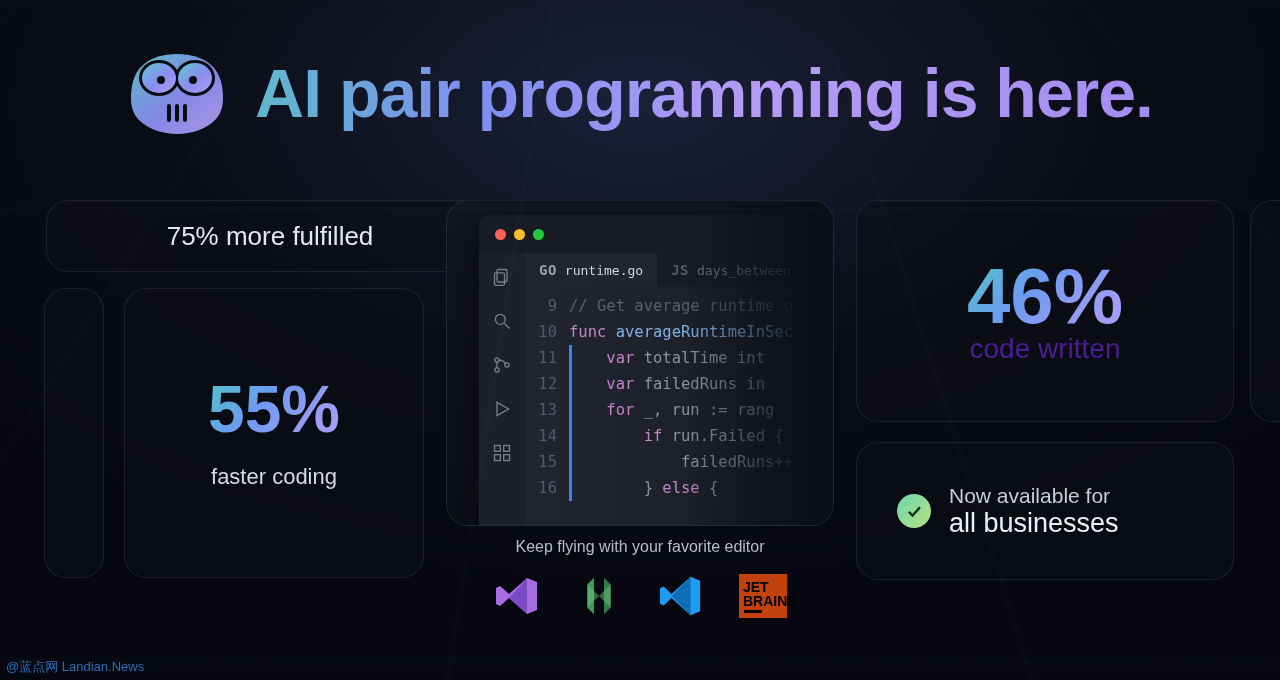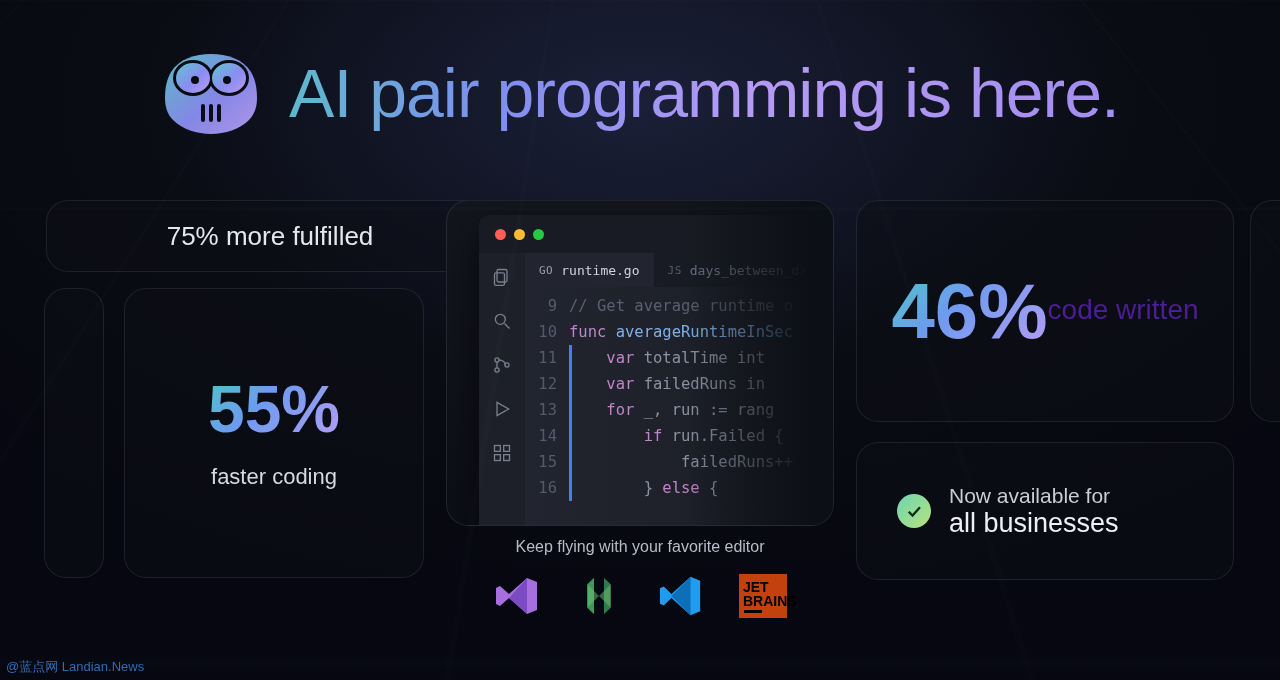--- a/index.html
+++ b/index.html
@@ -24,21 +24,21 @@
   }
   .wrap { position:relative; width:100%; height:100%; }
 
   
   .headline {
     position:absolute; top:48px; left:0; right:0;
     display:flex; align-items:center; justify-content:center; gap:28px;
   }
   .logo-icon svg { width:100px; height:90px; display:block; }
   .headline-text {
-    font-size:68px; font-weight:400; letter-spacing:-1px;
+    font-size:68px; font-weight:700; letter-spacing:-1px;
     background: linear-gradient(90deg, #5fb8cc 0%, #7e8ef0 25%, #b59bf4 55%, #a38df0 100%);
     -webkit-background-clip:text; background-clip:text; color:transparent;
   }
 
   
   .card {
     position:absolute;
     border:1px solid rgba(120,130,160,0.18);
     border-radius:22px;
     background:rgba(12,14,22,0.55);
@@ -56,21 +56,21 @@
     background:linear-gradient(135deg,#4ec6c6 0%, #6d9bf0 40%, #b49df4 100%);
     -webkit-background-clip:text; background-clip:text; color:transparent;
   }
   .card-faster .sub { font-size:22px; color:#d6d9e2; margin-top:22px; }
 
   
   .card-left-sliver { top:288px; left:44px; width:60px; height:290px; }
 
   
   .card-written { top:200px; right:46px; width:378px; height:222px;
-    display:flex; align-items:center; justify-content:center; }
+    display:flex; align-items:center; justify-content:center; flex-direction:column; }
   .card-written .big-pct { font-size:78px; }
   .card-written .sub { font-size:28px; color:#4c1d95; margin-top:-2px; }
 
   .card-avail { top:442px; right:46px; width:378px; height:138px;
     display:flex; align-items:center; gap:18px; padding:12px 40px; }
   .check-badge {
     width:34px; height:34px; border-radius:50%;
     background:linear-gradient(135deg,#6dd6b0,#b7e27e);
     display:flex; align-items:center; justify-content:center;
   }
@@ -102,21 +102,21 @@
   .ed-body { position:absolute; top:38px; left:0; right:0; bottom:0; display:flex; }
   .ed-side {
     width:46px; background:#1e2029;
     display:flex; flex-direction:column; align-items:center; gap:20px; padding-top:14px;
   }
   .ed-side svg { width:20px; height:20px; stroke:#7a7e8c; fill:none; stroke-width:1.6; }
   .ed-main { flex:1; display:flex; flex-direction:column; }
   .ed-tabs { height:34px; display:flex; font-size:13px; }
   .ed-tab { display:flex; align-items:center; gap:8px; padding:0 14px; color:#6f7484; }
   .ed-tab.active { background:#22242f; color:#d0d4dc; }
-  .tab-lang { font-size:11px; font-weight:400; letter-spacing:0.5px; opacity:0.7; }
+  .tab-lang { font-size:14px; font-weight:700; letter-spacing:0.5px; opacity:0.7; }
   .ed-code { flex:1; display:flex; font-size:15.5px; line-height:26px; padding-top:6px;
     background:linear-gradient(90deg,#22242f 0%, rgba(34,36,47,0) 100%); }
   .gutter { width:44px; text-align:right; padding-right:12px; color:#555a6b; }
   .code-lines { flex:1; position:relative; white-space:pre; color:#8d92a3; }
   .code-lines .kw { color:#c084c8; }
   .code-lines .fn { color:#7fb0e6; }
   .code-lines .cm { color:#5a6070; }
   .code-lines .vr { color:#8d92a3; }
   .accent-bar { position:absolute; left:0; top:52px; width:3px; height:156px; background:#3b82f6; }
   .ed-fade { position:absolute; top:0; right:0; bottom:0; width:150px;

